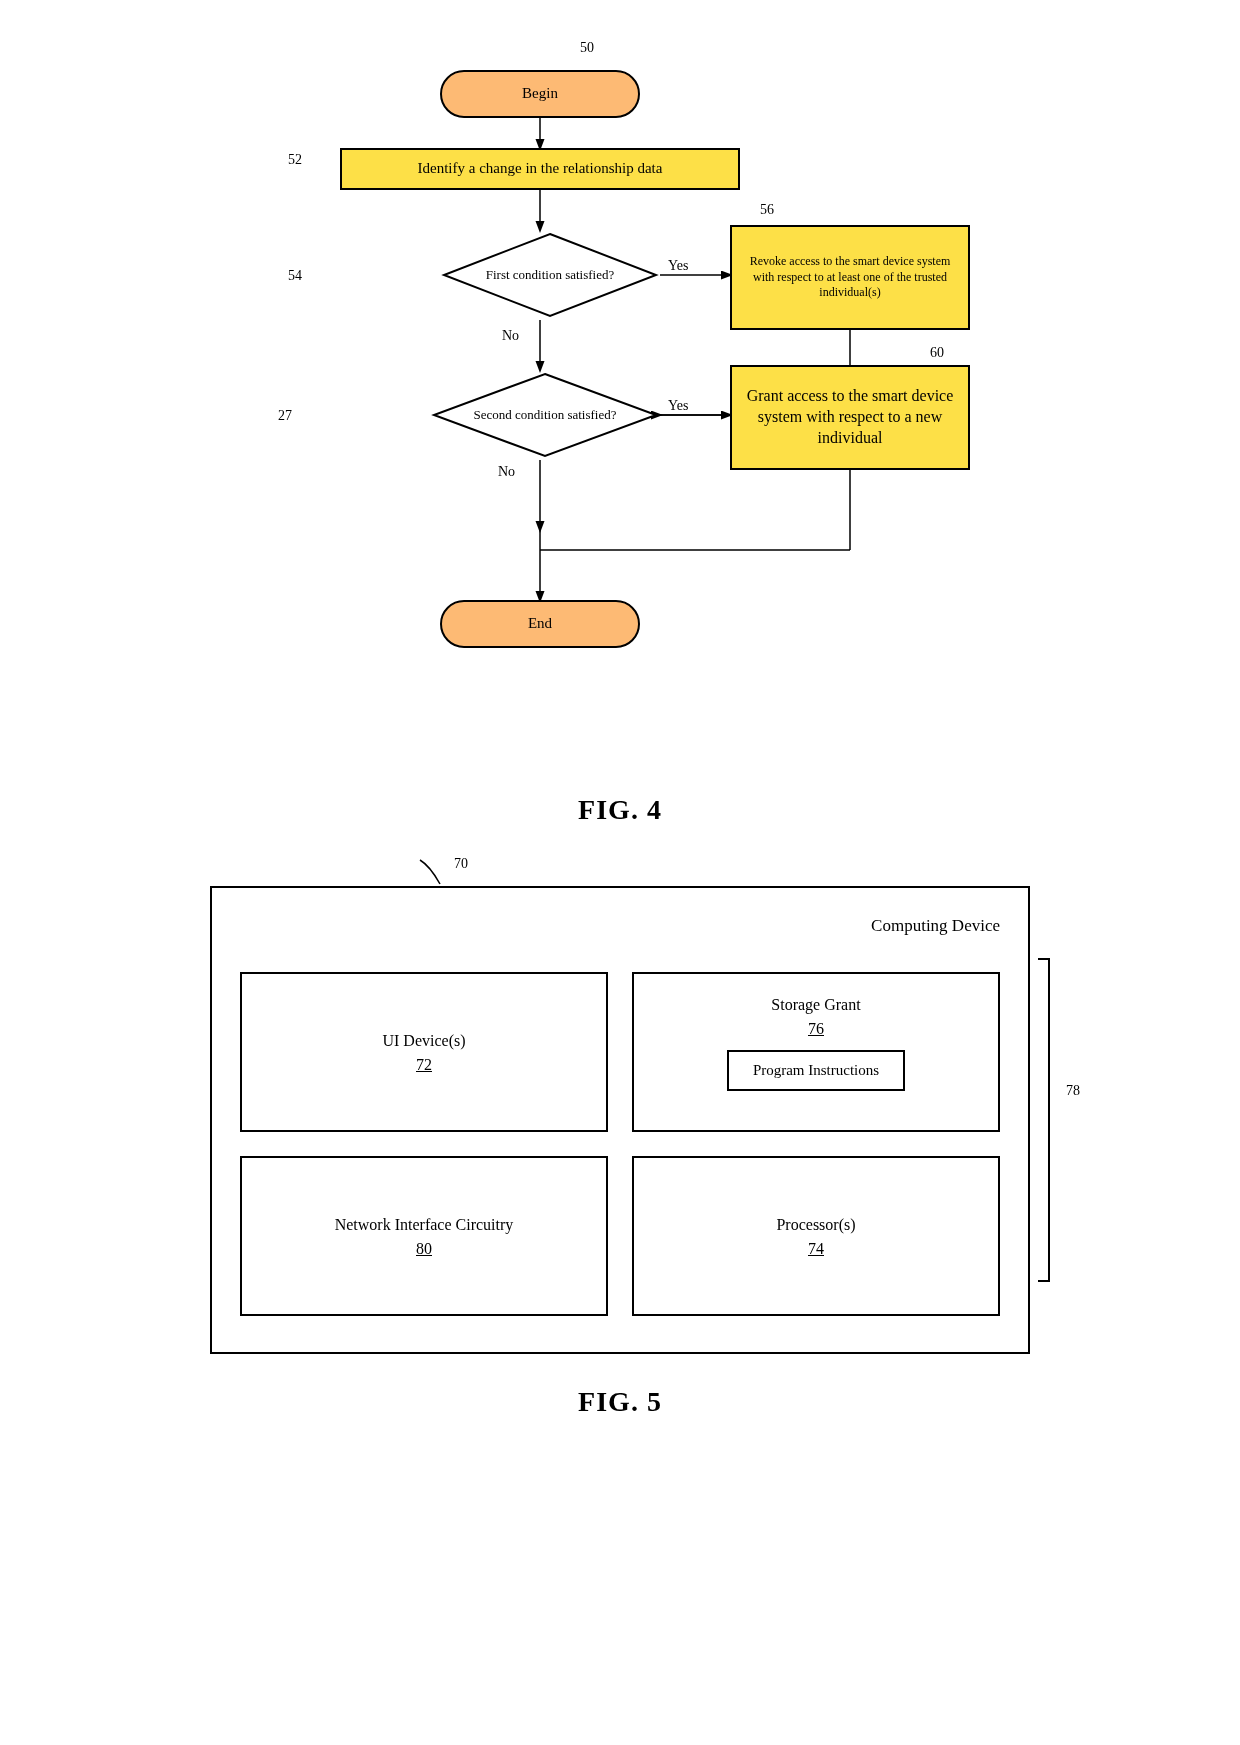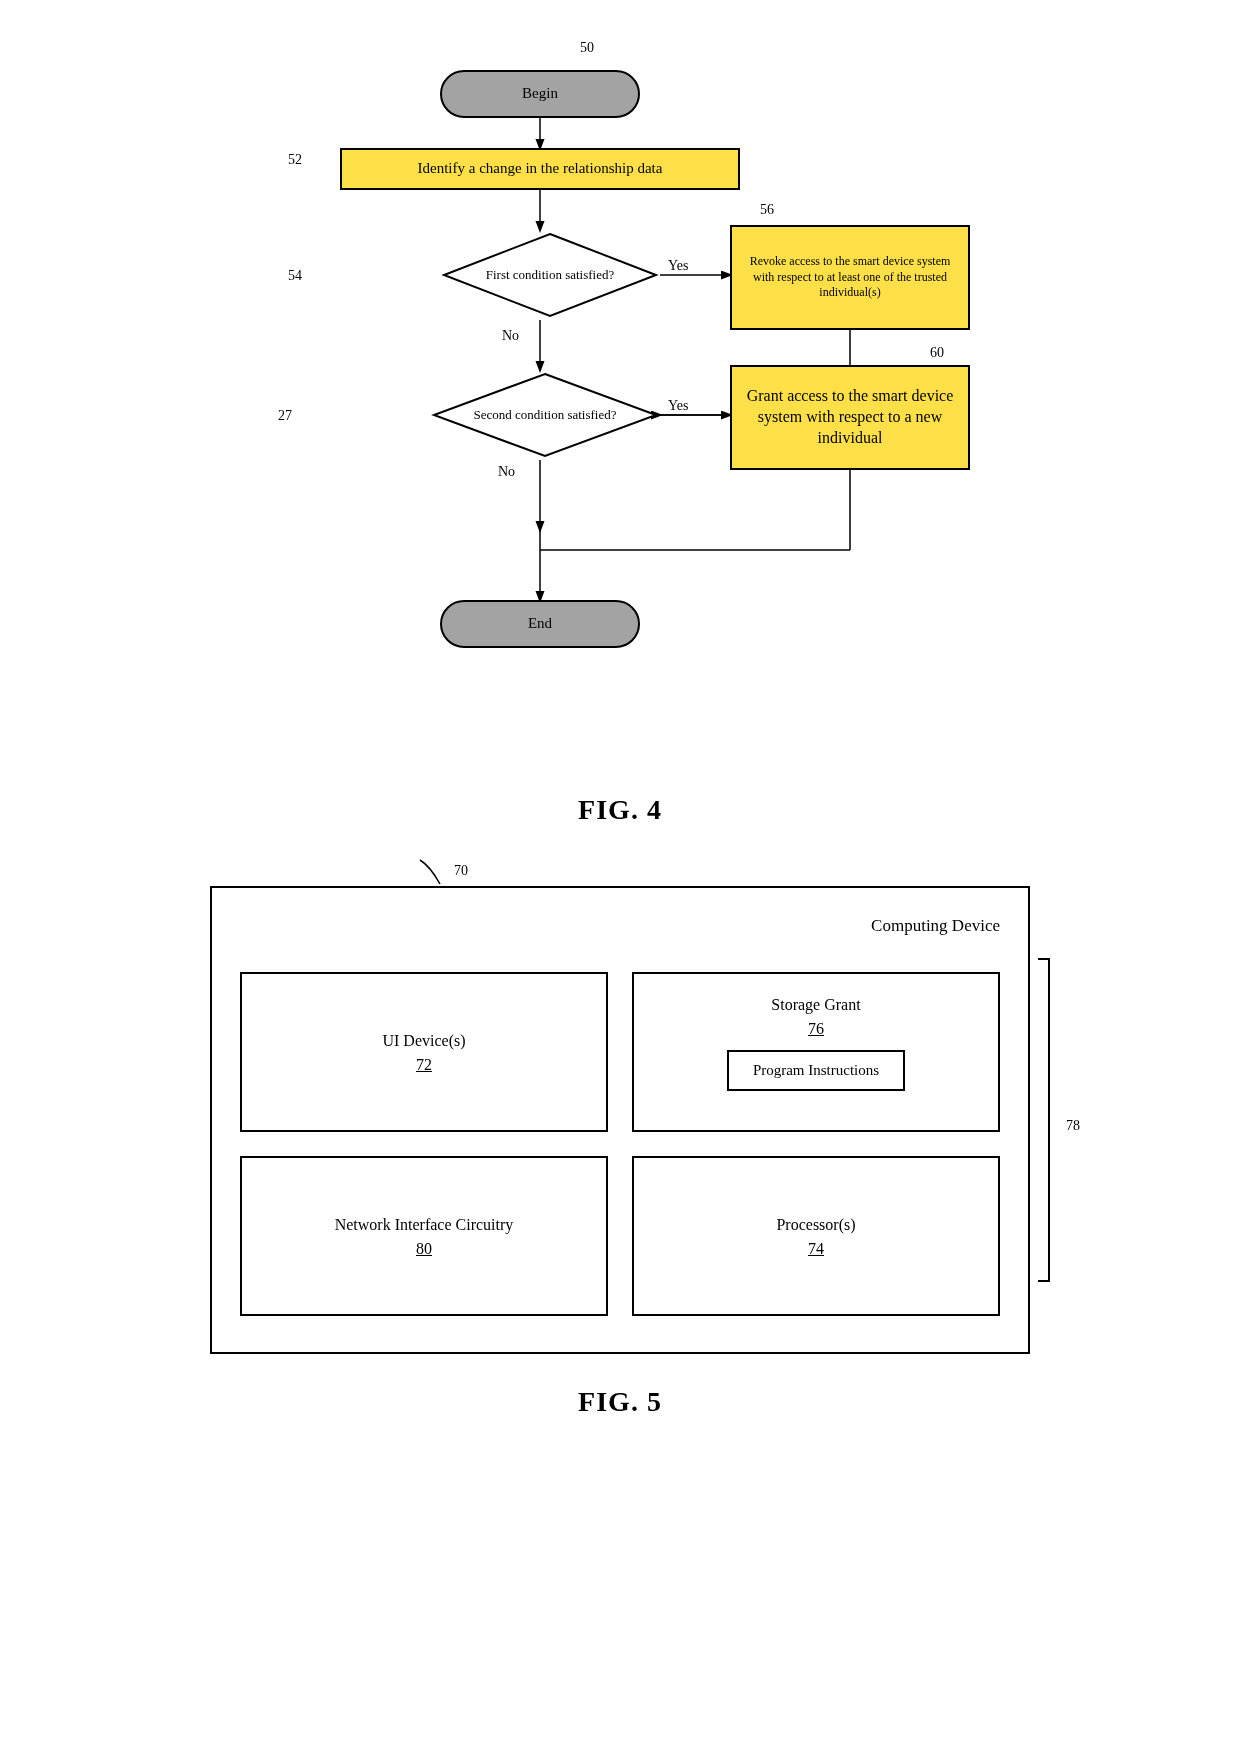--- a/index.html
+++ b/index.html
@@ -36,21 +36,21 @@
       align-items: center;
       justify-content: center;
       text-align: center;
       font-size: 15px;
       line-height: 1.3;
     }
 
     .fc-rounded {
       border: 2px solid #000;
       border-radius: 30px;
-      background: #a3a3a3;
+      background: #fdba74;
       padding: 8px 24px;
     }
 
     .fc-rect {
       border: 2px solid #000;
       background: #fde047;
       padding: 10px 14px;
     }
 
     .fc-diamond {
@@ -263,31 +263,31 @@
 
   </div>
 
   <div class="fig-caption">FIG. 4</div>
 </div>
 
 <div class="fig5-section">
 
   <div style="position:relative; width:820px;">
 
-    <div style="position:absolute; top:-30px; left:200px; font-size:14px; display:flex; align-items:center; gap:4px;">
+    <div style="position:absolute; top:-30px; left:200px; font-size:14px; display:flex; align-items:flex-start; gap:4px;">
       <svg width="40" height="30" viewBox="0 0 40 30">
         <path d="M30,28 Q20,10 10,4" fill="none" stroke="#000" stroke-width="1.5"></path>
       </svg>
       <span>70</span>
     </div>
 
     <div class="computing-device-outer">
 
       <div class="ref-78-line"></div>
-      <span style="position:absolute; right:-52px; top:42%; font-size:14px;margin-top:35px;">78</span>
+      <span style="position:absolute; right:-52px; top:42%; font-size:14px;">78</span>
 
       <div class="computing-device-title">
         <span>Computing Device</span>
       </div>
 
       <div class="cd-grid">
 
         <div class="cd-box">
           <div class="cd-box-title">UI Device(s)</div>
           <div class="cd-box-num">72</div>

